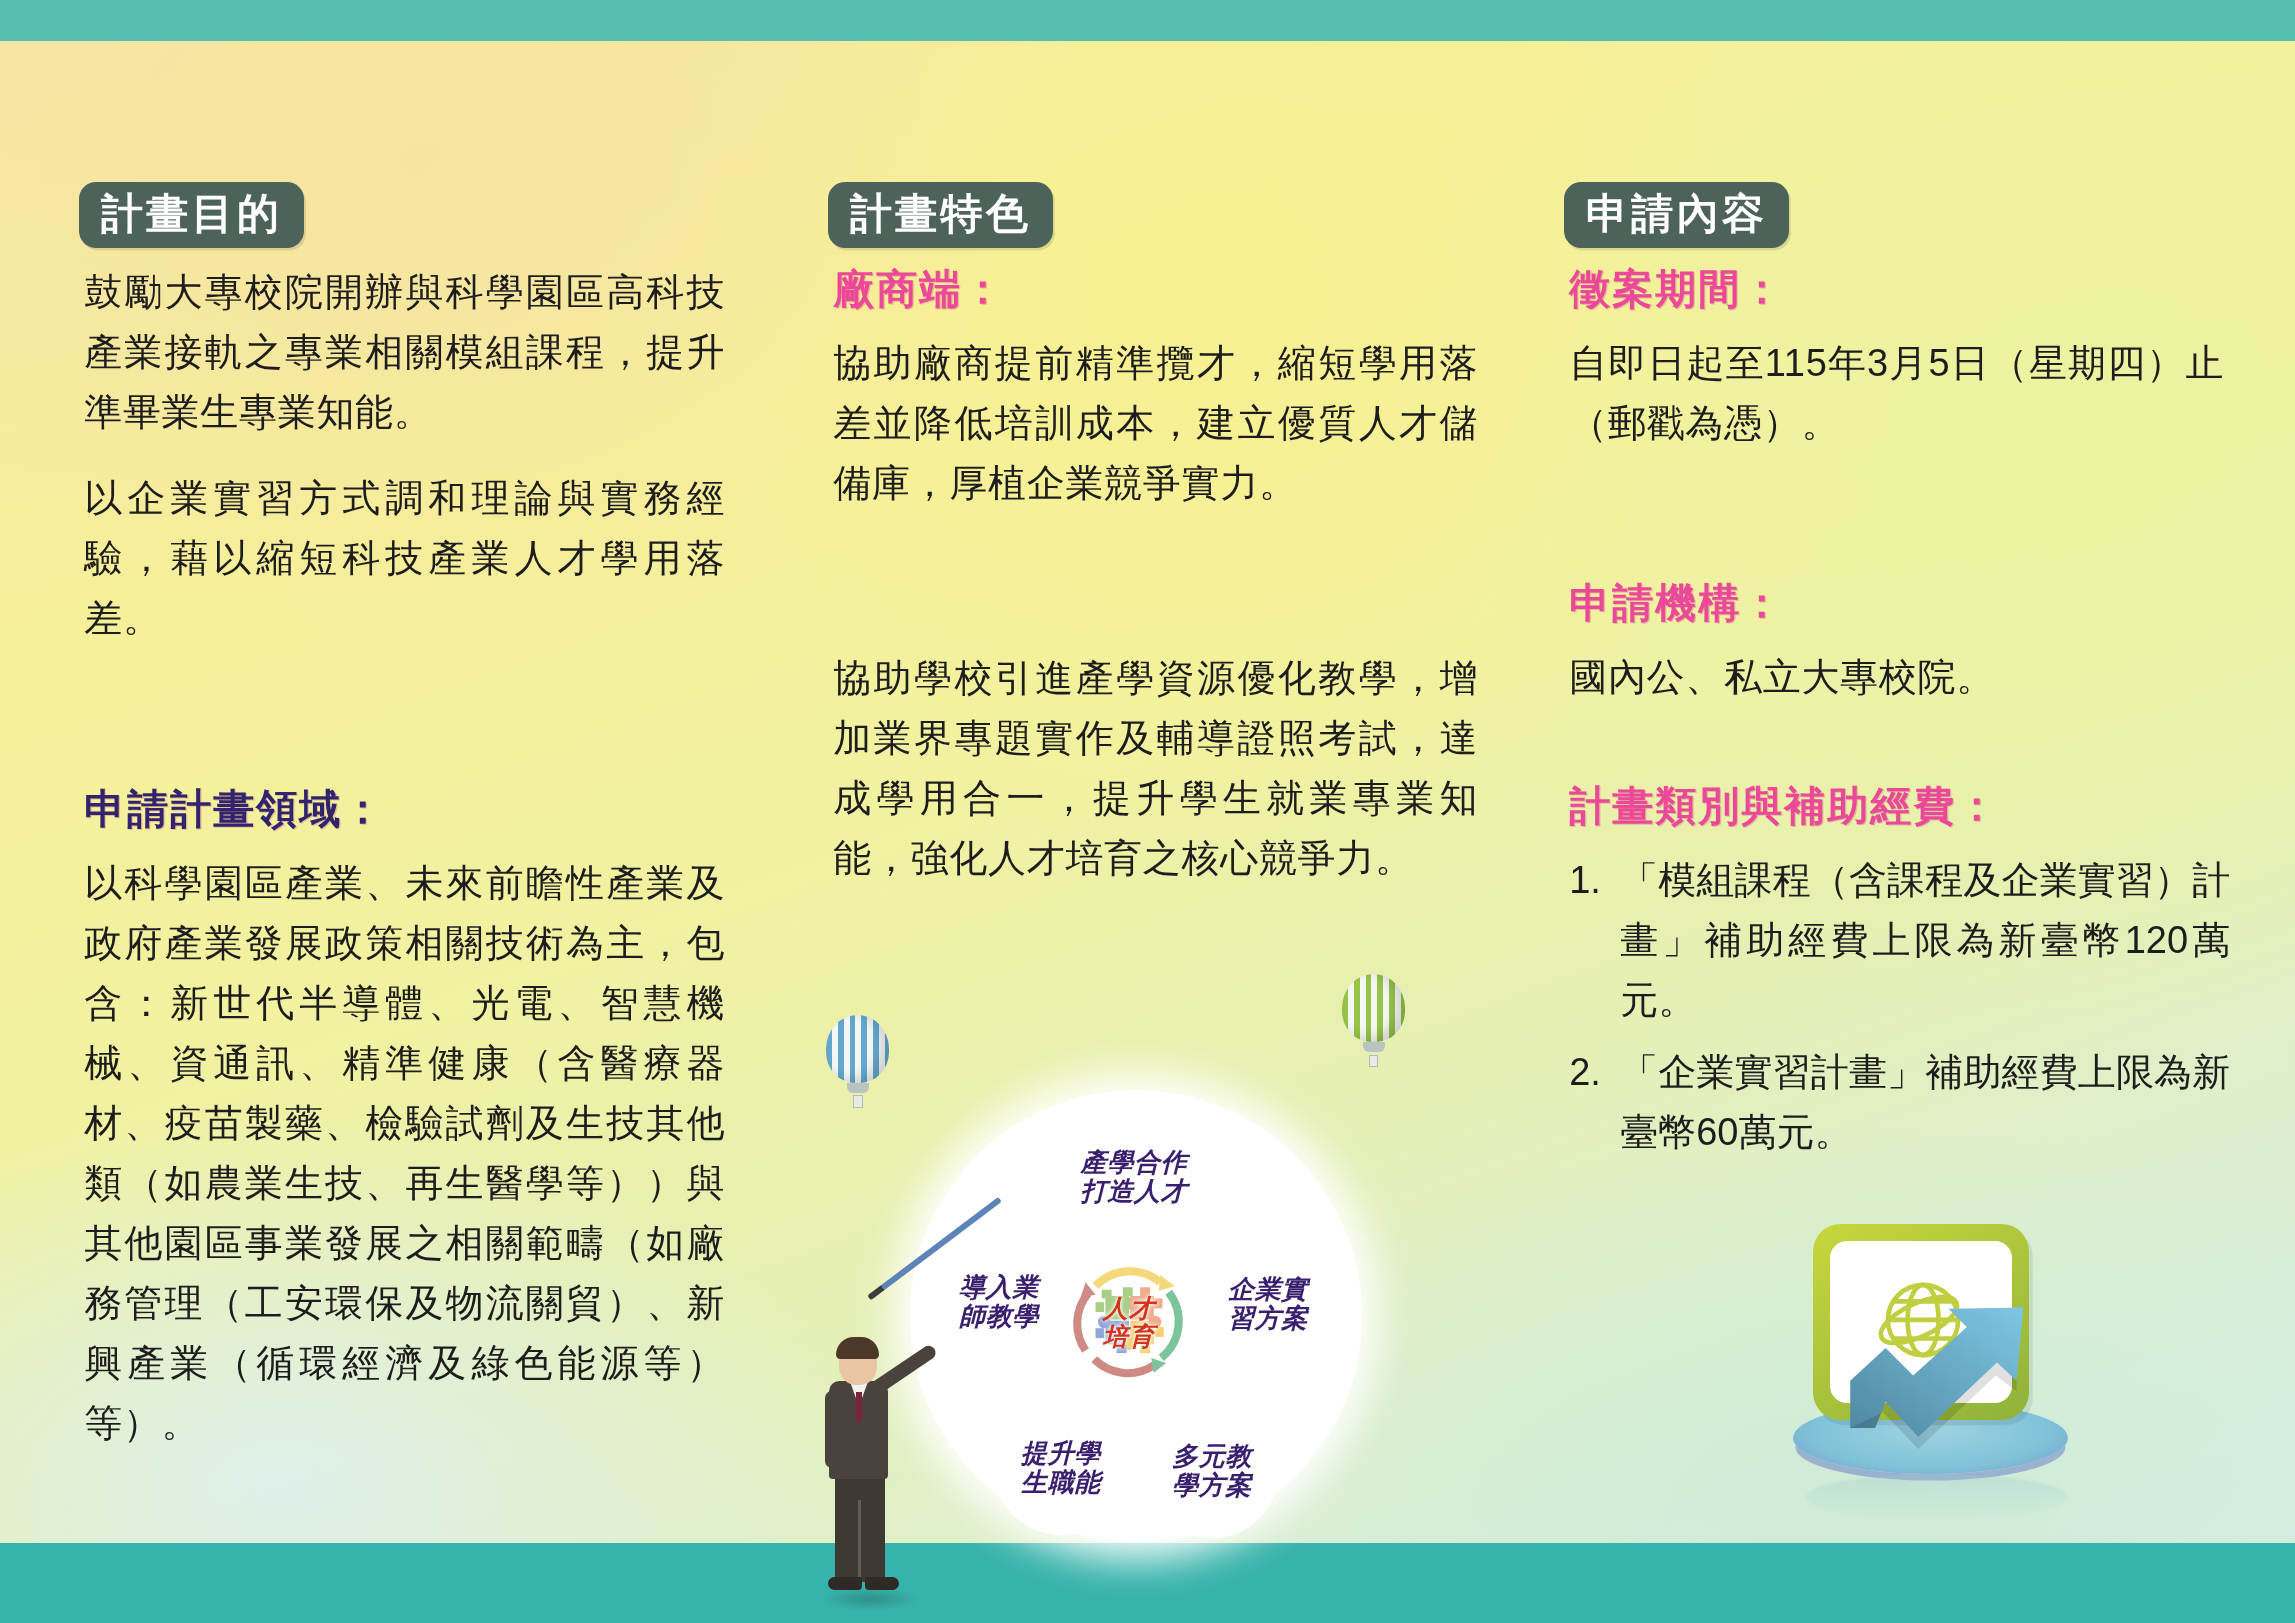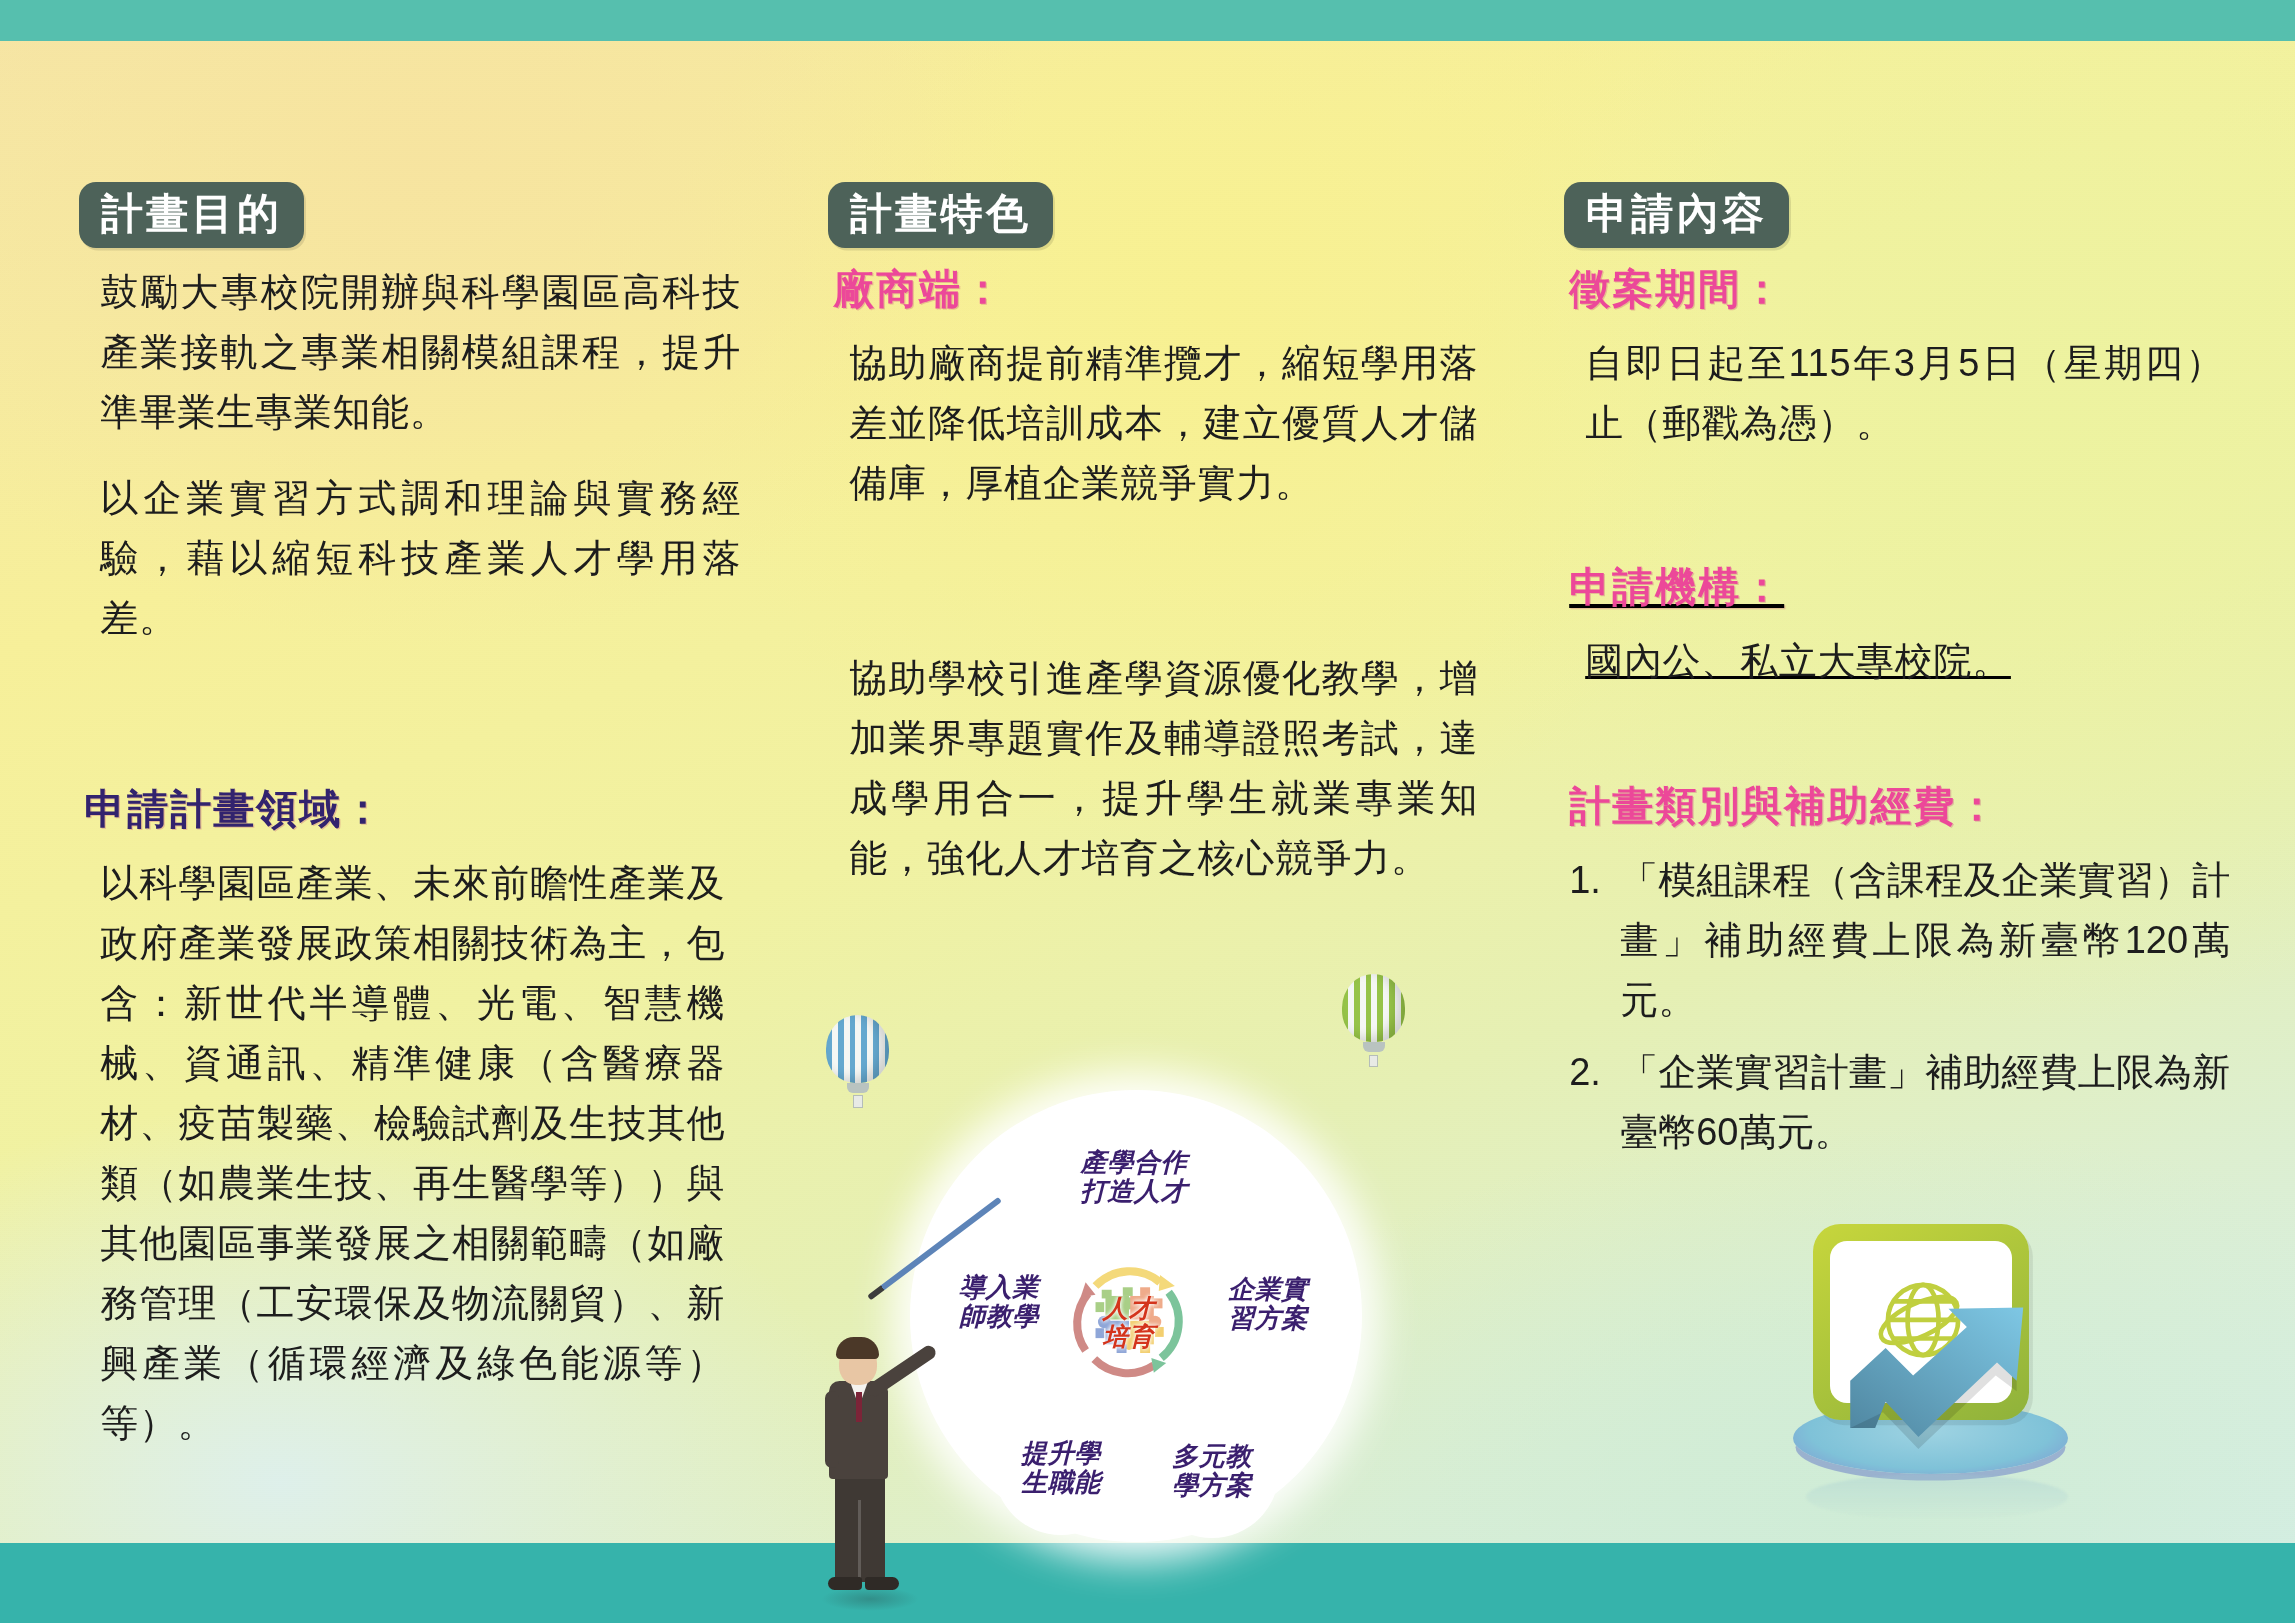--- a/index.html
+++ b/index.html
@@ -60,21 +60,20 @@
     box-shadow:2px 2.6px 0 rgba(0,0,0,.10);
   }
   .badge-row{position:absolute;top:182px;}
 
   .body-text{
     font-size:38px;
     line-height:1.58;
     color:#1d1d1d;
     letter-spacing:0.7px;
     text-align:justify;
-    margin-left:16px;
   }
   .body-text p{margin:0 0 26px 0;}
 
   .sub-head{
     font-size:41px;
     font-weight:bold;
     color:#ec4899;
     letter-spacing:2px;
     margin:0 0 15.7px 0;
     text-shadow:1.3px 1.3px 0 rgba(190,60,110,.28);
@@ -279,21 +278,21 @@
   <div class="col" id="col-right">
     <div class="badge-row">
       <span class="sec-badge">申請內容</span>
     </div>
 
     <div style="position:absolute;top:262px;left:5.2px;width:655px;">
       <div class="sub-head">徵案期間：</div>
       <div class="body-text">自即日起至115年3月5日（星期四）止（郵戳為憑）。</div>
     </div>
 
-    <div style="position:absolute;top:560px;left:5.2px;width:655px;text-decoration:underline;">
+    <div style="position:absolute;top:576px;left:5.2px;width:655px;">
       <div class="sub-head">申請機構：</div>
       <div class="body-text">國內公、私立大專校院。</div>
     </div>
 
     <div style="position:absolute;top:779px;left:5.2px;width:661px;">
       <div class="sub-head">計畫類別與補助經費：</div>
       <ul class="num-list">
         <li>
           <span class="n">1.</span>
           <span class="t">「模組課程（含課程及企業實習）計畫」補助經費上限為新臺幣120萬元。</span>

